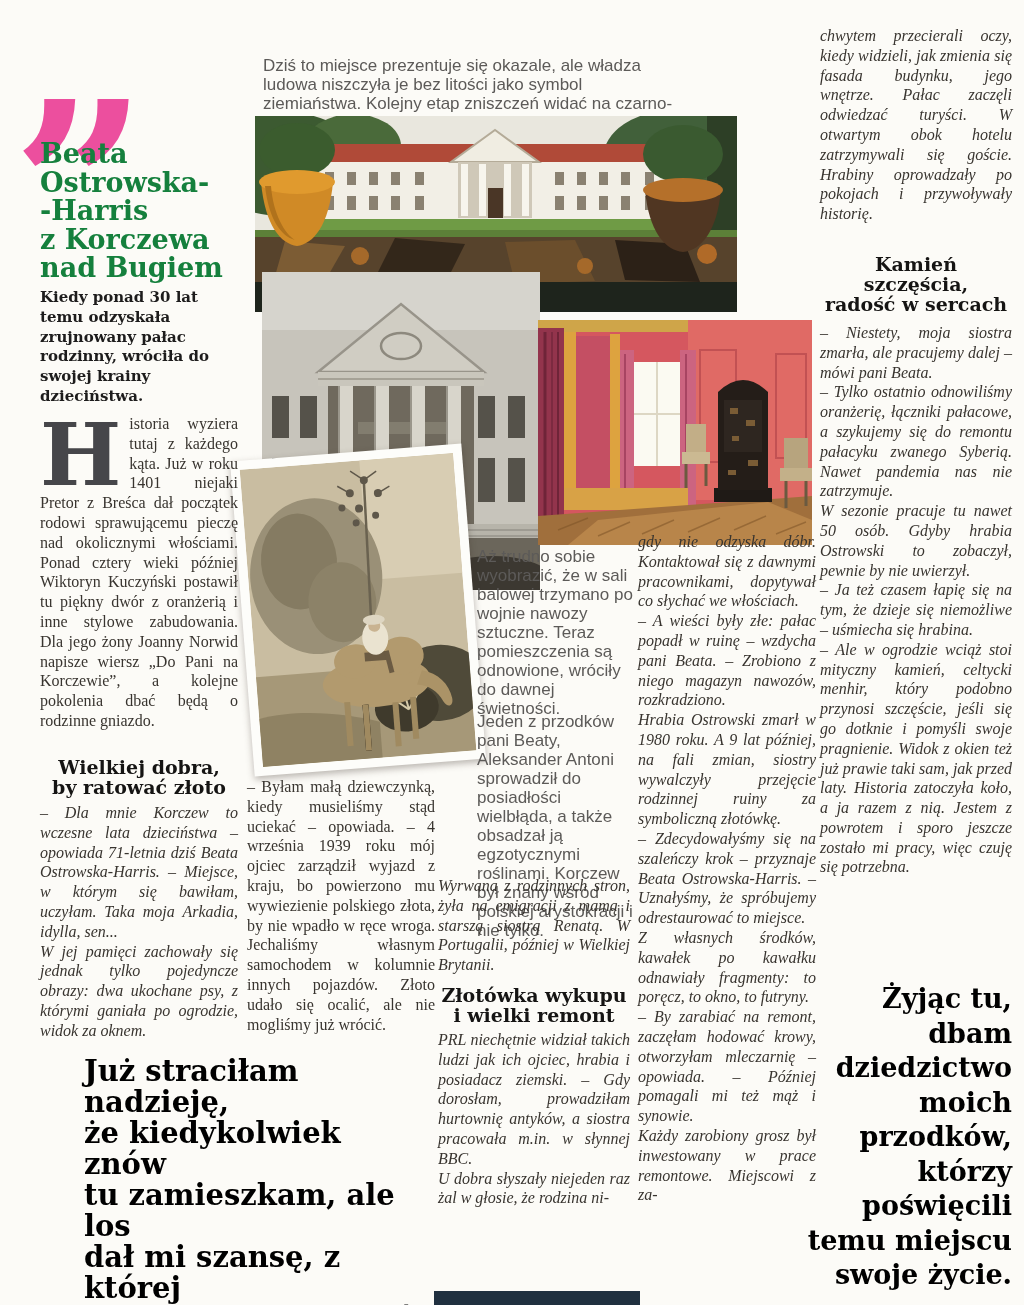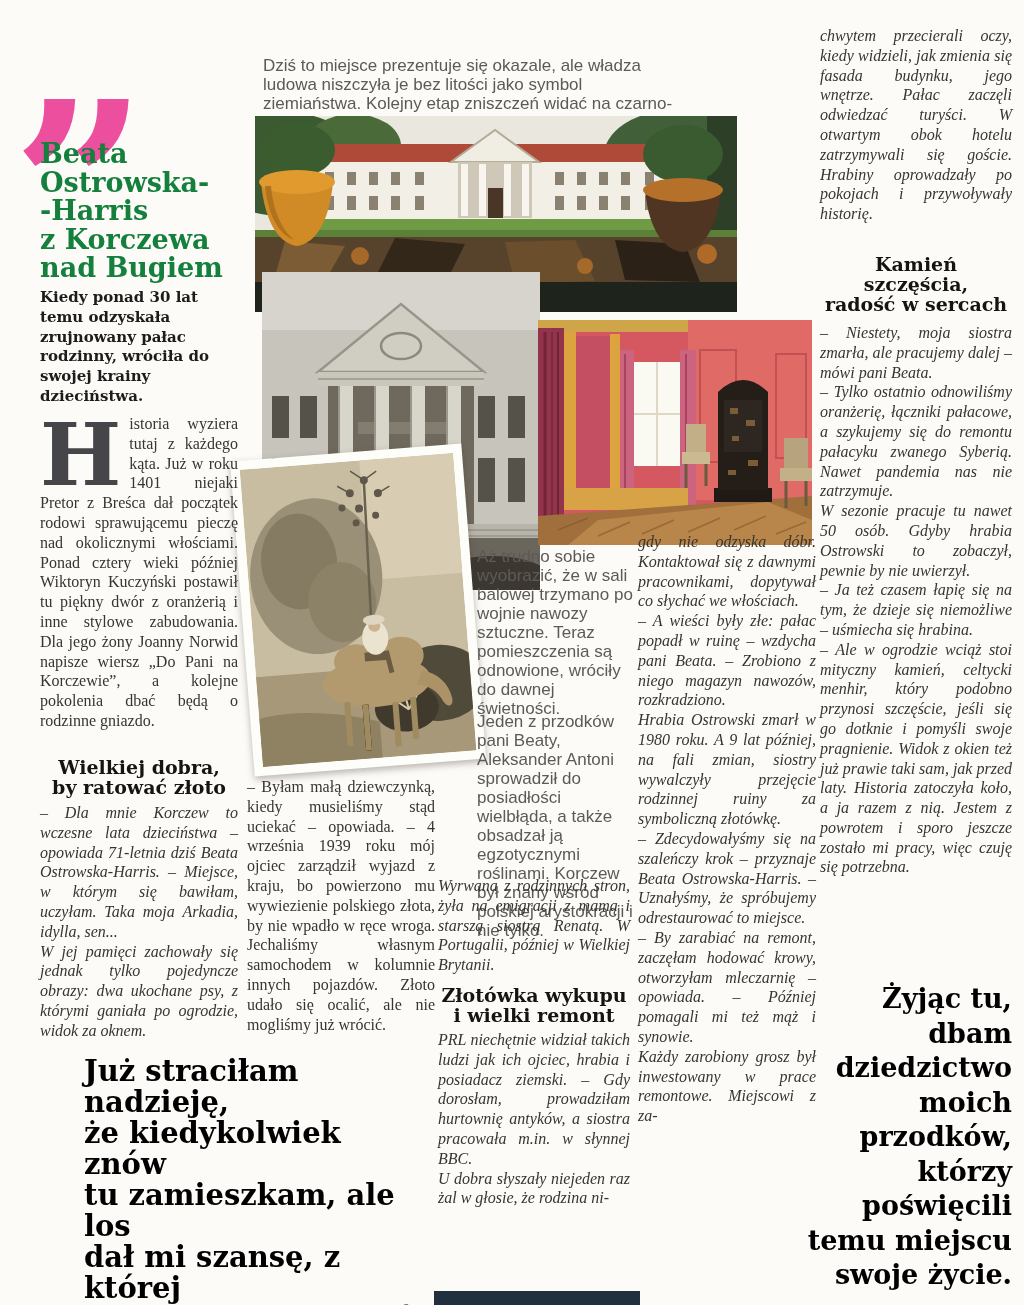--- a/index.html
+++ b/index.html
@@ -280,20 +280,21 @@
 i wielki remont</h2>
     <p class="bp">PRL niechętnie widział takich ludzi jak ich ojciec, hrabia i posiadacz ziemski. – Gdy dorosłam, prowadziłam hurtownię antyków, a siostra pracowała m.in. w słynnej BBC.</p>
     <p class="bp">U dobra słyszały niejeden raz żal w głosie, że rodzina ni-</p>
   </div>
 
   <div class="abs gapless" style="left:638px;top:532px;width:178px;">
     <p class="bp">gdy nie odzyska dóbr. Kontaktował się z dawnymi pracownikami, dopytywał co słychać we włościach.</p>
     <p class="bp">– A wieści były złe: pałac popadł w ruinę – wzdycha pani Beata. – Zrobiono z niego magazyn nawozów, rozkradziono.</p>
     <p class="bp">Hrabia Ostrowski zmarł w 1980 roku. A 9 lat później, na fali zmian, siostry wywalczyły przejęcie rodzinnej ruiny za symboliczną złotówkę.</p>
     <p class="bp">– Zdecydowałyśmy się na szaleńczy krok – przyznaje Beata Ostrowska-Harris. – Uznałyśmy, że spróbujemy odrestaurować to miejsce.</p>
+    <p class="bp">Z własnych środków, kawałek po kawałku odnawiały fragmenty: to poręcz, to okno, to futryny.</p>
     <p class="bp">– By zarabiać na remont, zaczęłam hodować krowy, otworzyłam mleczarnię – opowiada. – Później pomagali mi też mąż i synowie.</p>
     <p class="bp">Każdy zarobiony grosz był inwestowany w prace remontowe. Miejscowi z za-</p>
   </div>
 
   <div class="abs gapless" style="left:820px;top:26px;width:192px;">
     <p class="bp">chwytem przecierali oczy, kiedy widzieli, jak zmienia się fasada budynku, jego wnętrze. Pałac zaczęli odwiedzać turyści. W otwartym obok hotelu zatrzymywali się goście. Hrabiny oprowadzały po pokojach i przywoływały historię.</p>
     <h2 class="colhead" style="margin:30px 0 9px;">Kamień szczęścia,
 radość w sercach</h2>
     <p class="bp">– Niestety, moja siostra zmarła, ale pracujemy dalej – mówi pani Beata.</p>
     <p class="bp">– Tylko ostatnio odnowiliśmy oranżerię, łączniki pałacowe, a szykujemy się do remontu pałacyku zwanego Syberią. Nawet pandemia nas nie zatrzymuje.</p>

